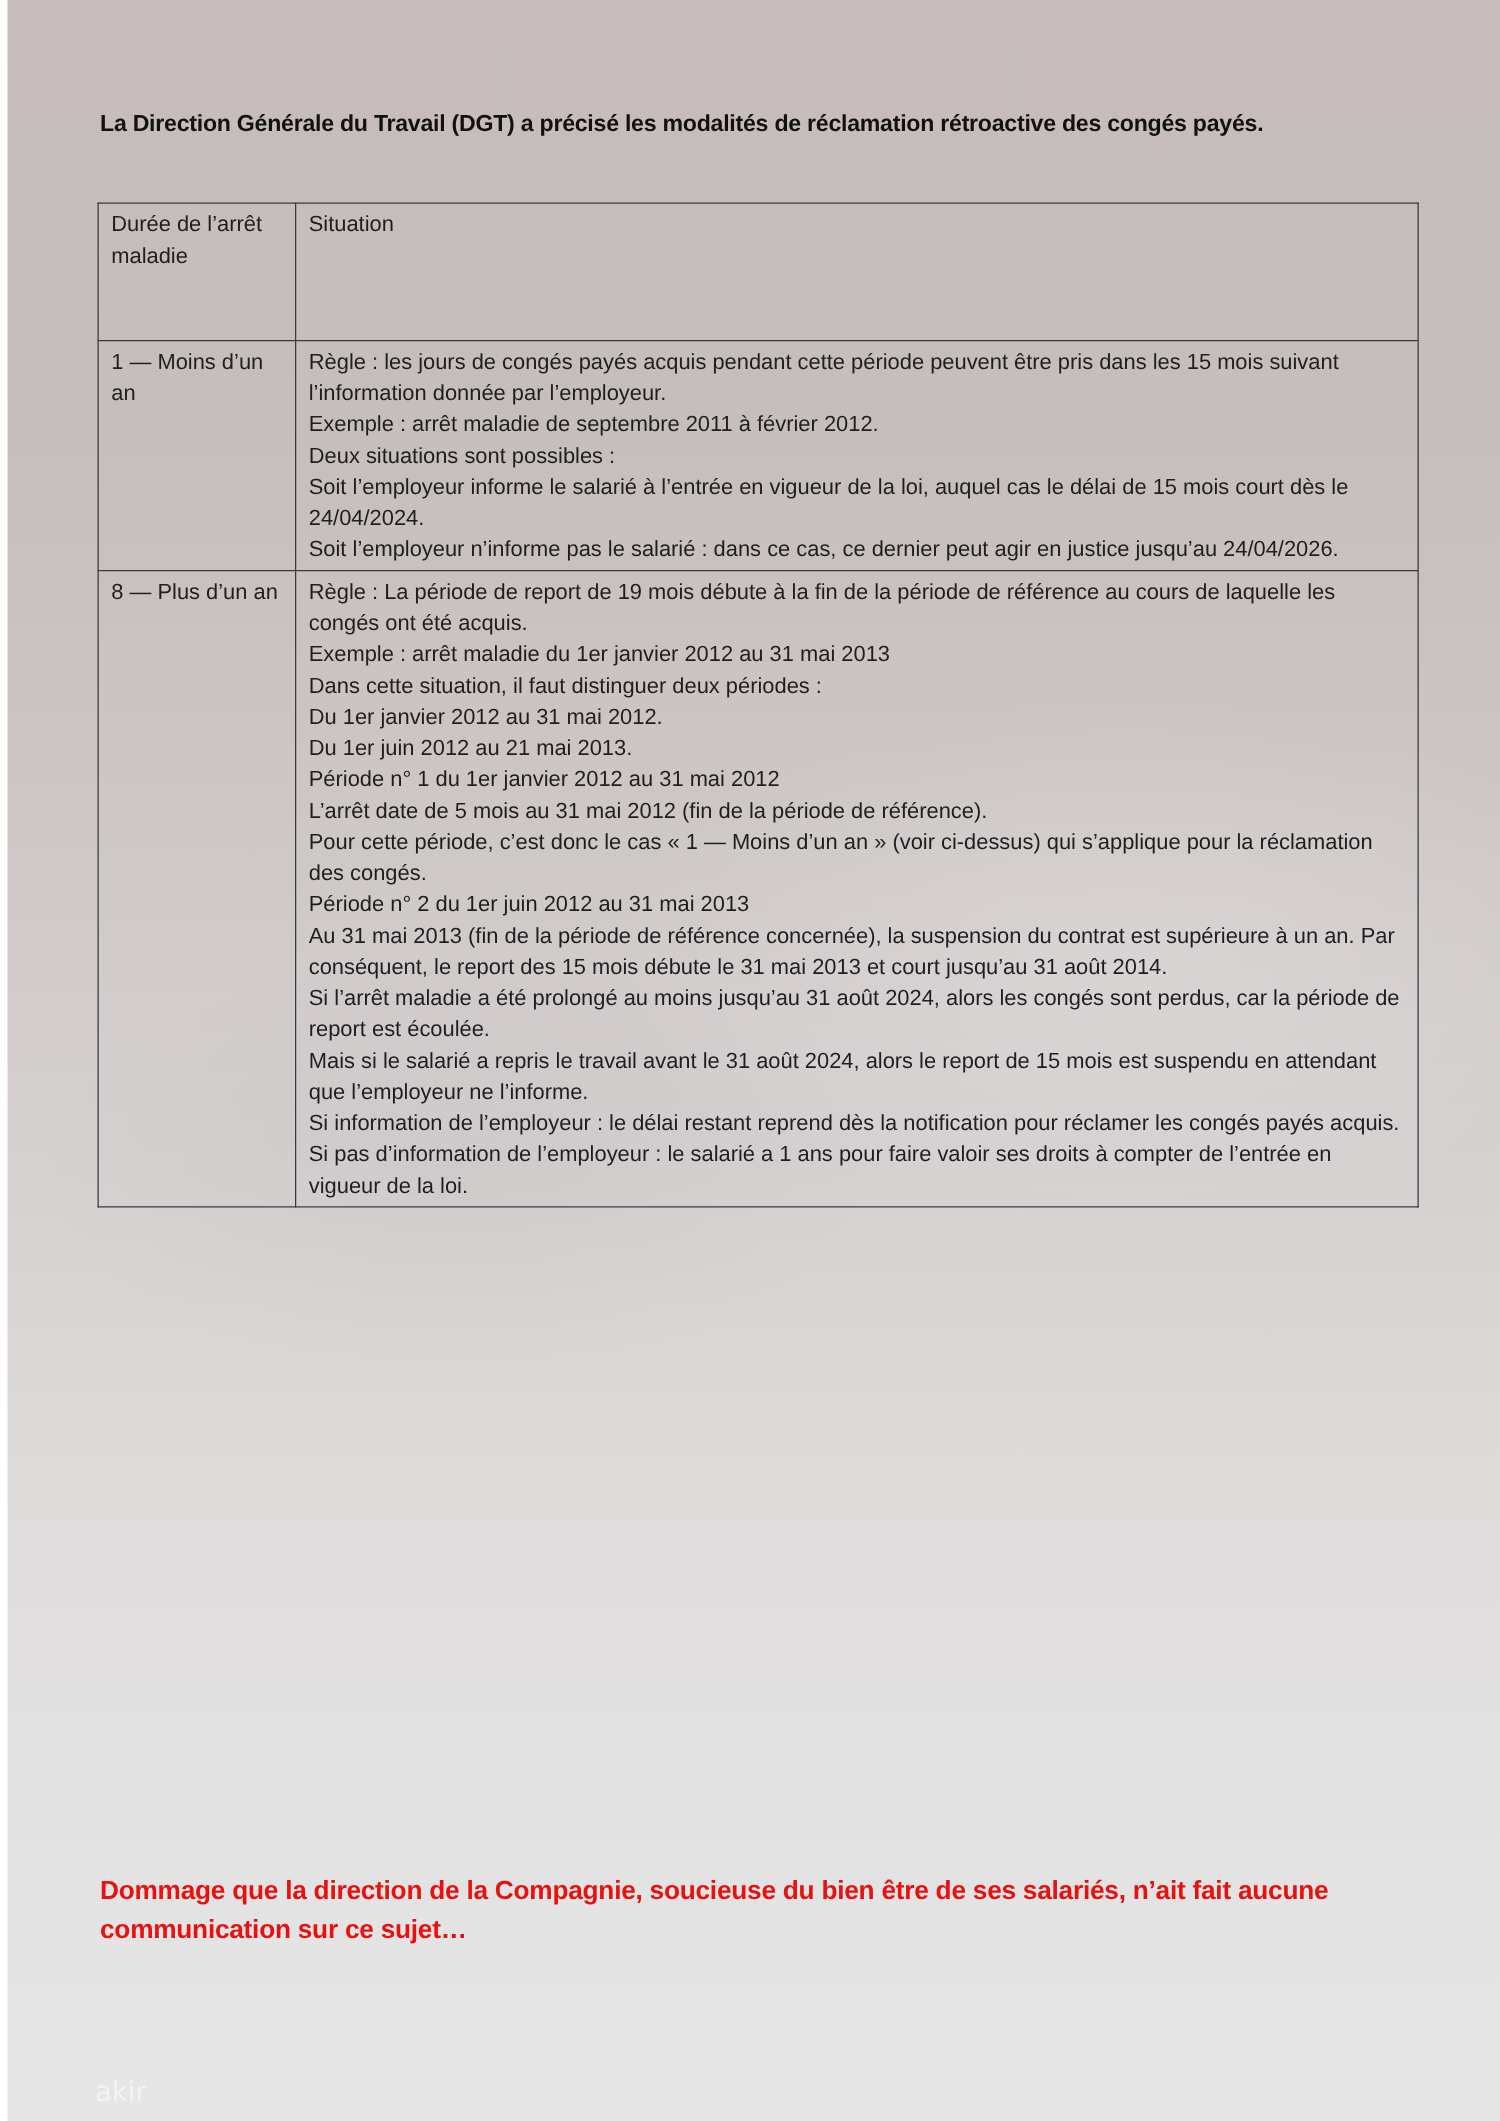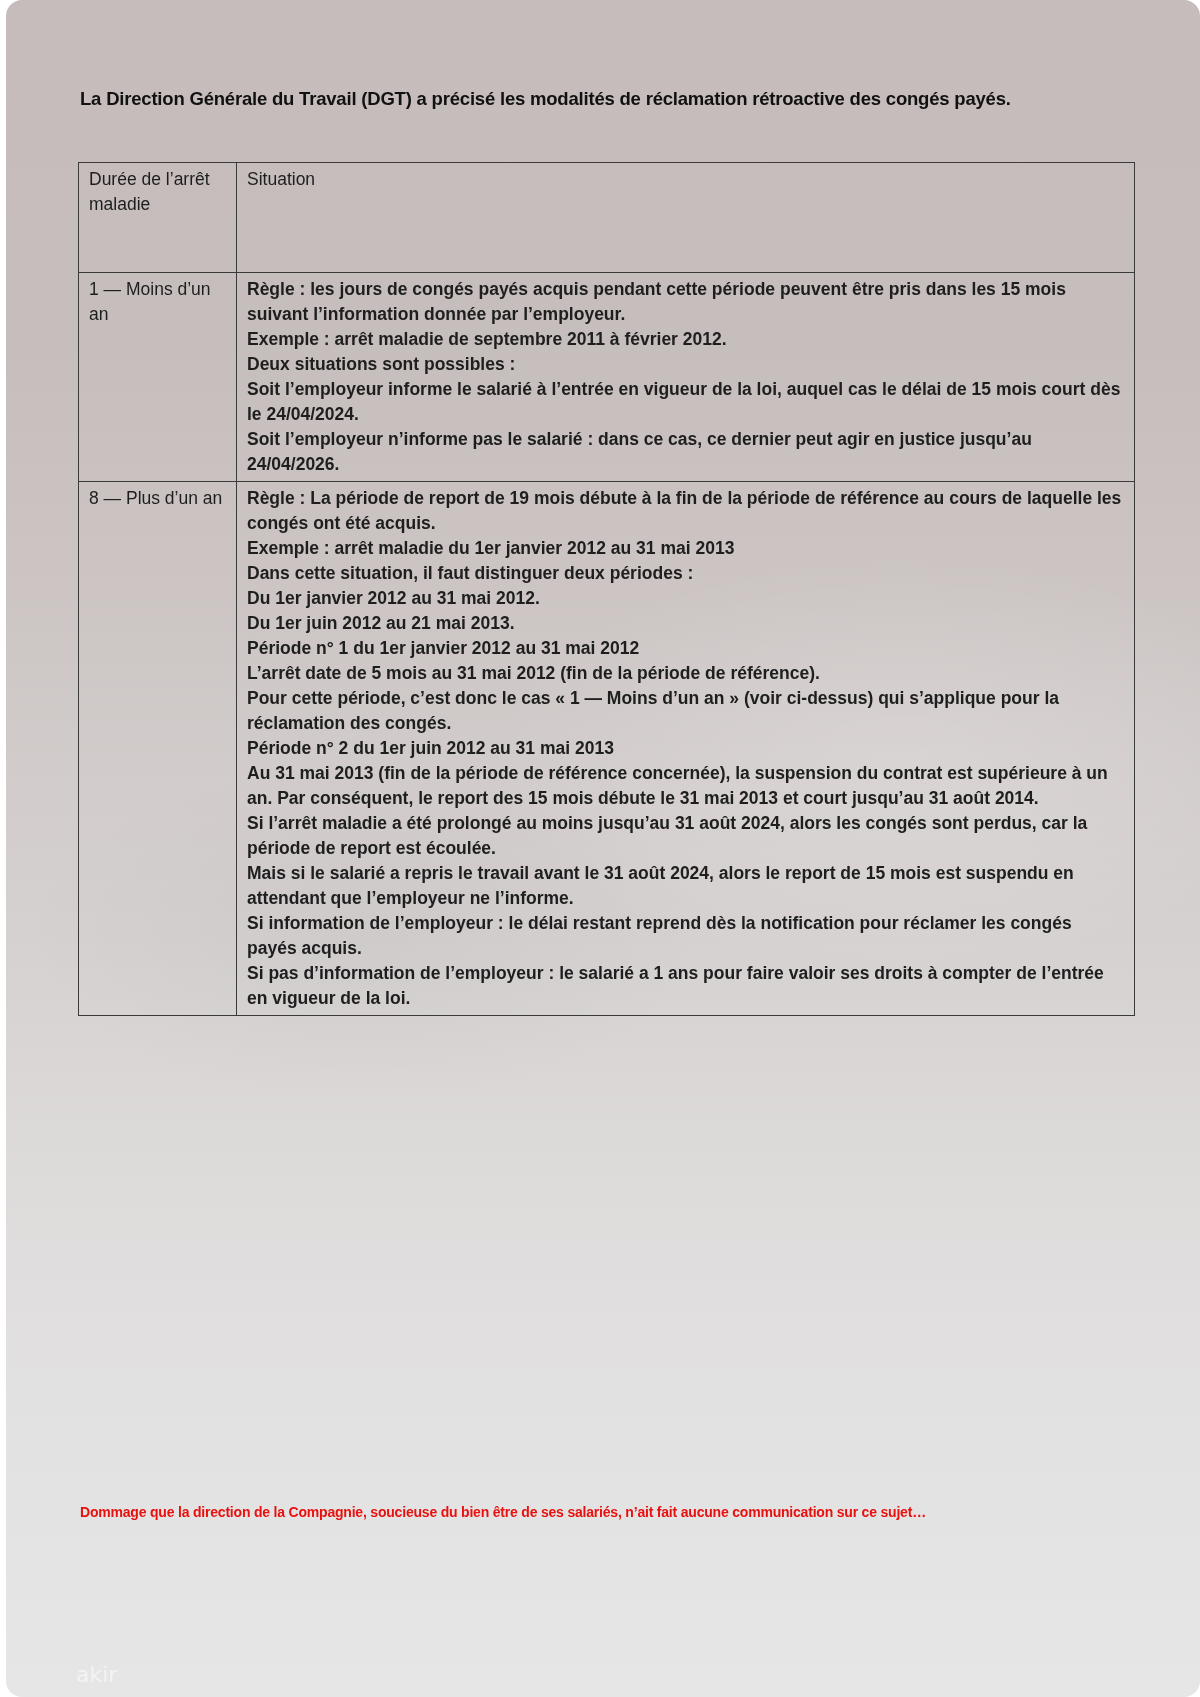--- a/index.html
+++ b/index.html
@@ -22,21 +22,20 @@
       width: 1194px;
       height: 1697px;
       background: linear-gradient(180deg,
         #c5bcbb 0%,
         #c6bebd 20%,
         #ccc5c4 35%,
         #d6d1d1 55%,
         #dedbdb 70%,
         #e3e2e2 85%,
         #e6e6e6 100%);
-      border-radius: 16px;
     }
     .page::before {
       content: "";
       position: absolute;
       inset: 0;
       background:
         radial-gradient(ellipse 600px 300px at 75% 45%, rgba(255,255,255,0.18), rgba(255,255,255,0) 70%),
         radial-gradient(ellipse 500px 250px at 30% 55%, rgba(0,0,0,0.03), rgba(0,0,0,0) 70%);
       pointer-events: none;
     }
@@ -66,30 +65,29 @@
       border: 1.5px solid #3a3a3a;
       vertical-align: top;
       padding: 4px 10px 4px 10px;
     }
     table.situations td.col-duree {
       width: 137px;
     }
     .header-row td { height: 101px; }
     .cell-lines p {
       margin: 0;
-      font-weight: bold;
     }
     .cell-lines p.gap {
     }
     .conclusion {
       position: absolute;
       left: 74px;
       top: 1497px;
       width: 1060px;
-      font-size: 14px;
+      font-size: 21px;
       line-height: 31px;
       font-weight: bold;
       color: #e8110f;
       letter-spacing: -0.2px;
     }
     .watermark {
       position: absolute;
       left: 70px;
       top: 1662px;
       font-size: 22px;

